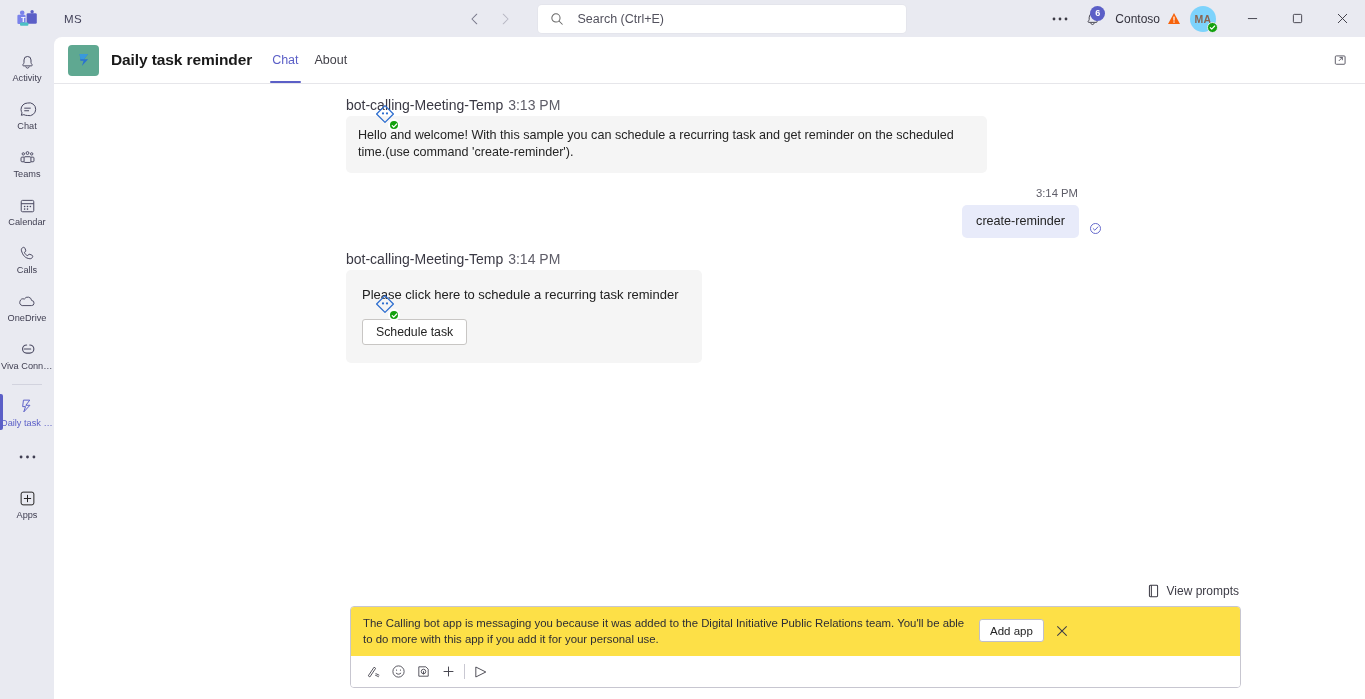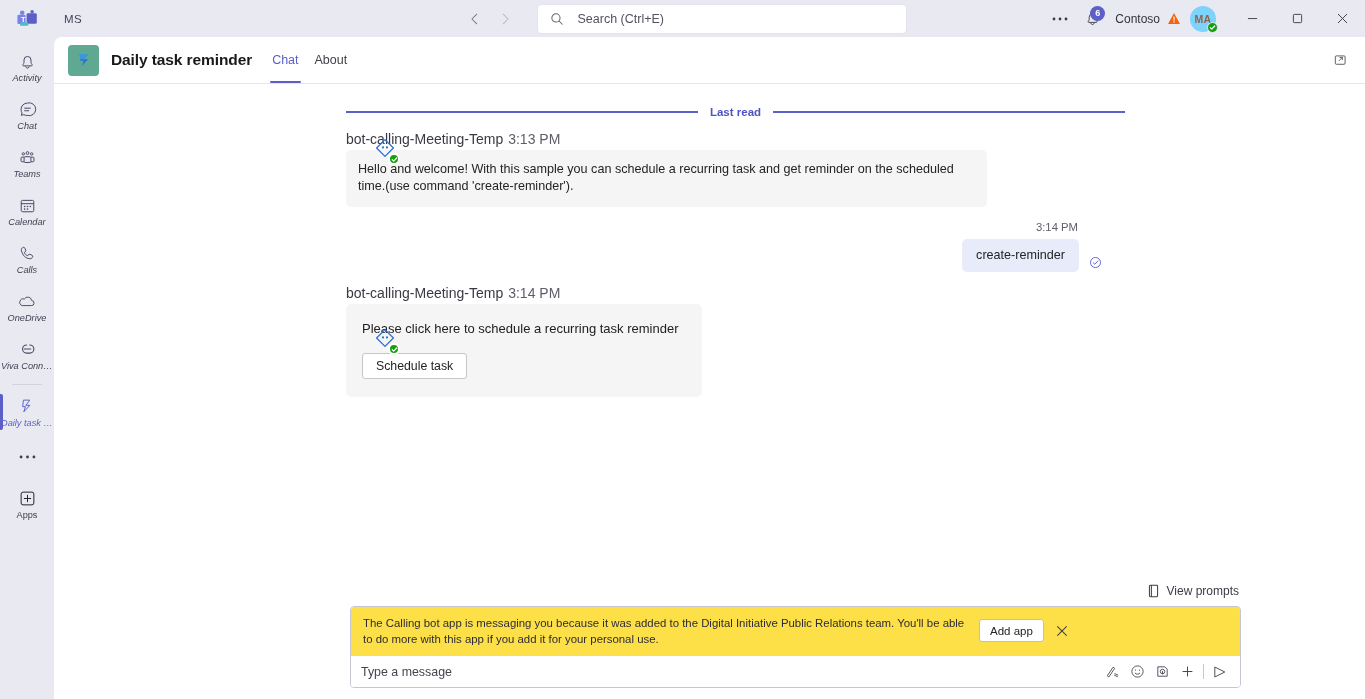--- a/index.html
+++ b/index.html
@@ -101,21 +101,21 @@
     position: relative;
     width: 54px; height: 48px;
     display: flex; flex-direction: column;
     align-items: center; justify-content: center;
     color: #494860; cursor: pointer; gap: 1px;
   }
   .rail-item .glyph { height: 21px; display:flex; align-items:center; justify-content:center; }
   .rail-item .lbl {
     font-size: 9.2px; color: #3f3e51; line-height: 11px;
     max-width: 52px; text-align: center; white-space: nowrap;
-    overflow: hidden; text-overflow: ellipsis; font-style: italic;
+    overflow: hidden; text-overflow: ellipsis;
   }
   .rail-item.active .lbl { color: #5b5fc7; }
   .rail-item.active .glyph { color: #5b5fc7; }
   .rail-item.active::before {
     content: ""; position: absolute; left: 0; top: 6px;
     width: 3px; height: 36px; border-radius: 0 2px 2px 0;
     background: #5b5fc7;
   }
   .rail-sep {
     width: 30px; height: 1px; background: #d2d3de; margin: 5px 0 3px 0;
@@ -531,25 +531,20 @@
           <rect x="2.6" y="4.4" width="11" height="9.4" rx="1.1" fill="none" stroke="currentColor" stroke-width="1.1"></rect>
           <path d="M6.8 9.8l3.6-3.6M7.8 6.1h2.7v2.7" fill="none" stroke="currentColor" stroke-width="1.05" stroke-linecap="round" stroke-linejoin="round"></path>
         </svg>
       </div>
     </div>
   </div>
   <div class="header-rule"></div>
 
   <div class="chat-area">
 
-    <div class="divider-row">
-      <div class="dv-line"></div>
-      <div class="dv-text">Last read</div>
-      <div class="dv-line"></div>
-    </div>
 
     <div class="msg-block">
       <div class="msg-meta">
         <span class="who">bot-calling-Meeting-Temp</span><span class="time">3:13 PM</span>
       </div>
       <div class="bot-avatar" style="top:5px;">
         <svg width="26" height="26" viewBox="0 0 26 26">
           <path d="M13 3.6l8.4 8.4-8.4 8.4-8.4-8.4z" fill="none" stroke="#2f6fd0" stroke-width="1.3" stroke-linejoin="round"></path>
           <circle cx="11" cy="11.4" r="1.1" fill="#2f6fd0"></circle>
           <circle cx="15" cy="11.4" r="1.1" fill="#2f6fd0"></circle>
@@ -622,21 +617,20 @@
           <button class="add-app-btn">Add app</button>
           <span class="notice-close">
             <svg width="12" height="12" viewBox="0 0 12 12">
                 <path d="M1.6 1.6l8.8 8.8M10.4 1.6l-8.8 8.8" stroke="currentColor" stroke-width="1.05" stroke-linecap="round"></path>
               </svg>
           </span>
         </div>
       </div>
 
       <div class="msg-input-row">
-        <input class="msg-input" type="text" placeholder="Type a message" style="">
         <div class="compose-icons">
           <span class="ci">
             <svg width="15" height="15" viewBox="0 0 16 16">
                 <path d="M2.4 12.6L8.6 3.4l1.7 1.2-6.2 9.2z" fill="none" stroke="currentColor" stroke-width=".95" stroke-linejoin="round"></path>
                 <path d="M10.6 10.3l3.2 1.5M10.1 12l3.2 1.5" stroke="currentColor" stroke-width=".95" stroke-linecap="round"></path>
               </svg>
           </span>
           <span class="ci">
             <svg width="15" height="15" viewBox="0 0 16 16">
                 <circle cx="8" cy="8" r="6" fill="none" stroke="currentColor" stroke-width=".95"></circle>

